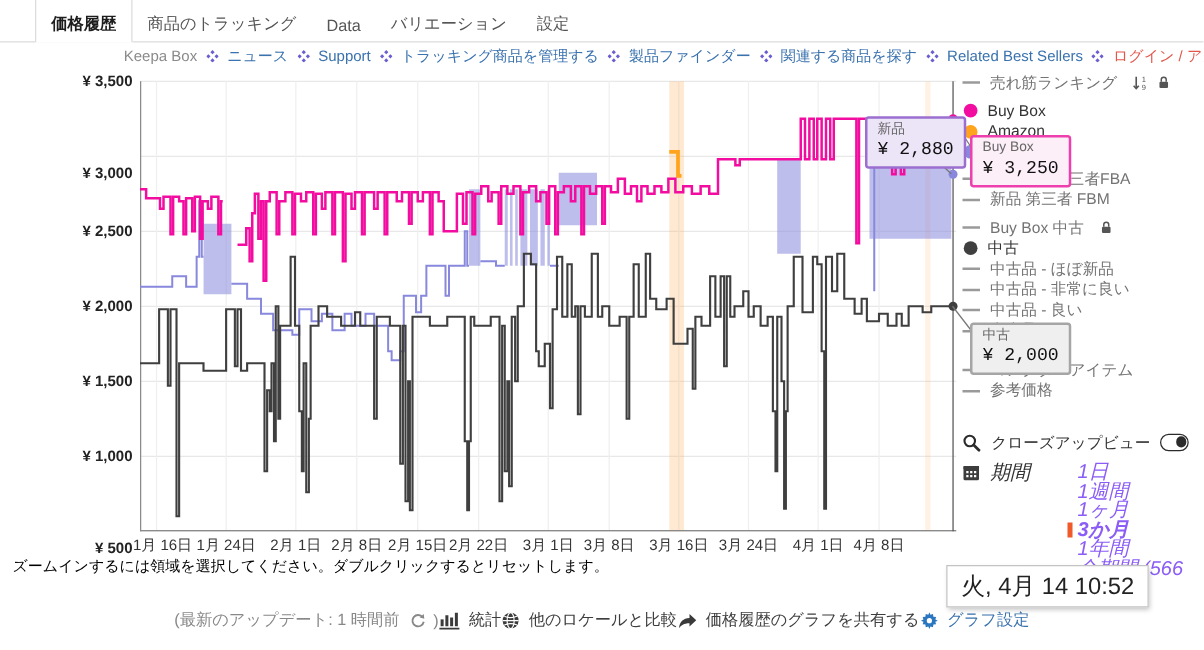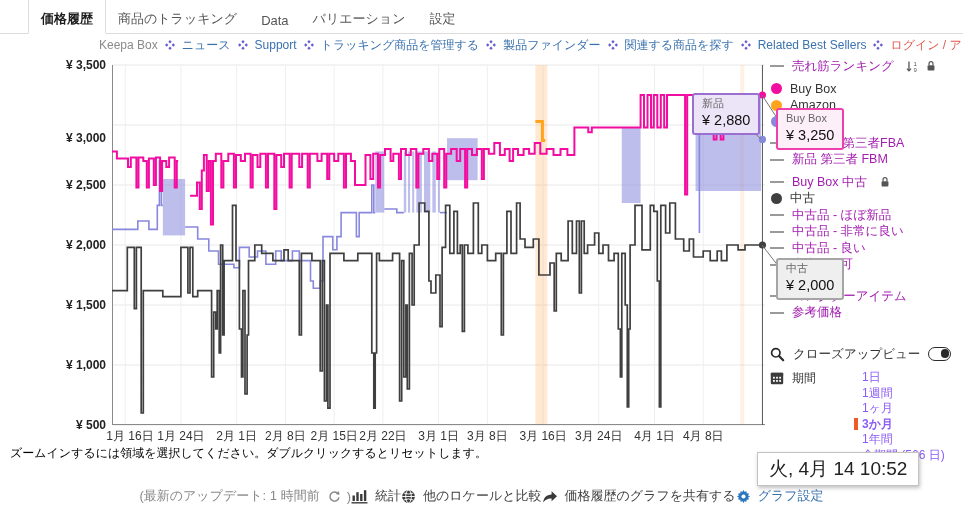--- a/index.html
+++ b/index.html
@@ -18,38 +18,38 @@
   .subnav .link{color:#3a72ae;}
   .subnav .alert{color:#e2574c;}
   .sep{display:inline-flex;width:10px;height:10px;}
   
   .yt{position:absolute;left:50px;width:56px;text-align:right;font-size:12px;font-weight:bold;color:#222;height:16px;line-height:16px;}
   .xt{position:absolute;top:428px;width:64px;text-align:center;font-size:12px;color:#333;white-space:nowrap;}
   
   .plot-wrap{position:absolute;left:112px;top:65px;width:653px;height:360px;}
   
   .legend{position:absolute;left:770px;top:58px;width:192px;}
-  .lrow{display:flex;align-items:center;gap:8px;height:16.5px;font-size:12.5px;color:#a21caf;white-space:nowrap;}
+  .lrow{display:flex;align-items:center;gap:8px;height:16.5px;font-size:12.5px;color:#737373;white-space:nowrap;}
   .lrow.on{color:#333;}
   .lrow.mt6{margin-top:6px;} .lrow.mt5{margin-top:5px;} .lrow.mt15{margin-top:15px;}
   .dash{width:14px;height:2px;background:#9a9a9a;flex:0 0 14px;}
   .dot{width:11px;height:11px;border-radius:50%;flex:0 0 11px;margin-left:1px;}
   .licons{display:inline-flex;gap:6px;margin-left:4px;align-items:center;}
   .closeup{display:flex;align-items:center;gap:8px;margin-top:24px;font-size:12.5px;color:#333;height:18px;}
   .tgl{width:21px;height:12px;border:1.5px solid #2b2b2b;border-radius:8px;position:relative;box-sizing:content-box;}
   .tgl::after{content:'';position:absolute;right:1.2px;top:1px;width:8.6px;height:8.6px;background:#2b2b2b;border-radius:50%;}
-  .period{display:flex;margin-top:7px;font-size:12px;color:#333;}
+  .period{display:flex;margin-top:7px;font-size:16px;color:#333;font-style:italic;}
   .period-label{display:flex;gap:8px;align-items:center;width:84px;flex:0 0 84px;height:16px;}
   .popt{height:15.5px;line-height:15.5px;position:relative;padding-left:8px;color:#8b5cf6;}
   .popt.active{font-weight:bold;}
   .popt.active::before{content:'';position:absolute;left:0;top:1.5px;width:3.5px;height:12px;background:#f0592a;}
   
   .ctip{position:absolute;border-radius:3px;padding:2px 8px 4px;line-height:1.25;z-index:5;}
   .ctip .tl{font-size:11px;color:#666;}
-  .ctip .tv{font-size:14.5px;color:#111;}
+  .ctip .tv{font-size:14.5px;color:#111;font-family:Liberation Mono, monospace;}
   .tip-new{left:692px;top:93px;background:#ece4f7;border:2px solid #9b6fd0;}
   .tip-bb{left:776px;top:108px;background:#fdeff8;border:2px solid #ee3fae;}
   .tip-used{left:776px;top:258px;background:#efefef;border:2px solid #a5a5a5;}
   .tip-date{position:absolute;left:757px;top:452px;background:#fff;border:1px solid #c3c3c3;
             box-shadow:1px 2px 4px rgba(0,0,0,.25);padding:3px 11px;font-size:19px;color:#222;z-index:6;white-space:nowrap;}
   
   .hint{position:absolute;left:10px;font-size:12px;color:#000000;text-align:right;}
   .toolbar{position:absolute;left:0;right:0;top:487px;display:flex;justify-content:center;align-items:center;
            font-size:13px;color:#3e3e3e;}
   .titem{display:inline-flex;align-items:center;gap:7px;white-space:nowrap;}
@@ -117,21 +117,21 @@
     <span class="alert">ログイン / アカウントの登録</span>
   </div>
 
   <div id="axis-labels">
       <div class="yt" style="top:57px">¥ 3,500</div>
       <div class="yt" style="top:130px">¥ 3,000</div>
       <div class="yt" style="top:177px">¥ 2,500</div>
       <div class="yt" style="top:237px">¥ 2,000</div>
       <div class="yt" style="top:297px">¥ 1,500</div>
       <div class="yt" style="top:357px">¥ 1,000</div>
-      <div class="yt" style="top:417px">¥ 500</div>
+      <div class="yt" style="top:430px">¥ 500</div>
       <div class="xt" style="left:98px">1月 16日</div>
       <div class="xt" style="left:148.9436px">1月 24日</div>
       <div class="xt" style="left:204.6556px">2月 1日</div>
       <div class="xt" style="left:253.40359999999998px">2月 8日</div>
       <div class="xt" style="left:302.15160000000003px">2月 15日</div>
       <div class="xt" style="left:350.8996px">2月 22日</div>
       <div class="xt" style="left:406.6116px">3月 1日</div>
       <div class="xt" style="left:455.3596px">3月 8日</div>
       <div class="xt" style="left:511.0716px">3月 16日</div>
       <div class="xt" style="left:566.7836000000001px">3月 24日</div>

